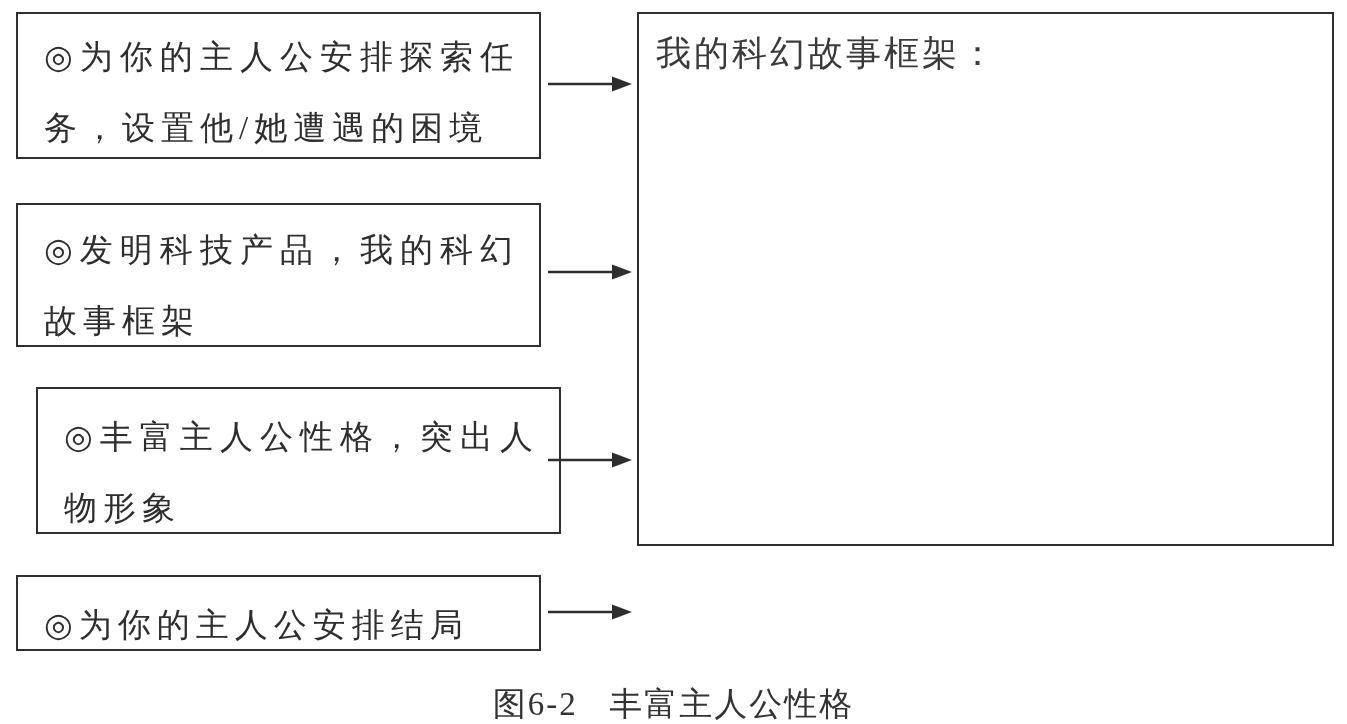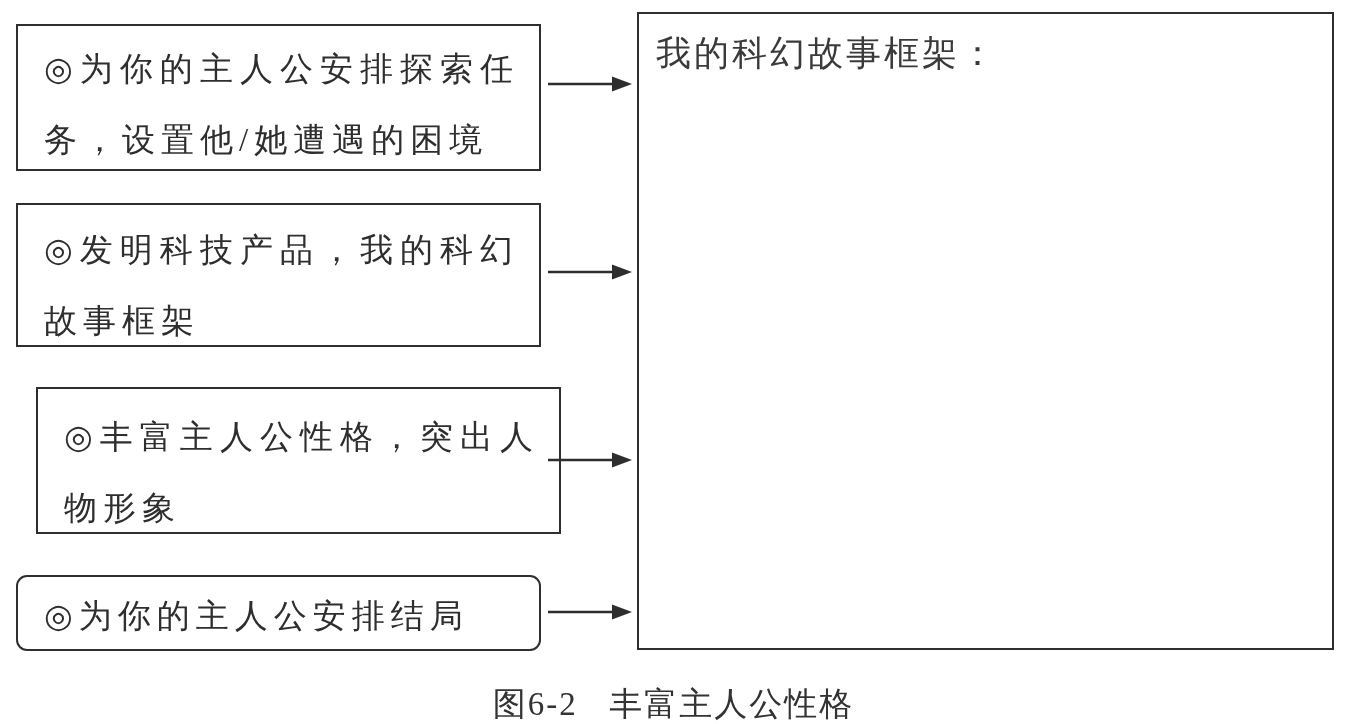--- a/index.html
+++ b/index.html
@@ -28,39 +28,39 @@
   .step-box .step-text {
     font-size: 33px;
     line-height: 71px;
     letter-spacing: 6px;
     text-align: justify;
     color: #2e2e2e;
   }
   .bullet {
     display: inline;
   }
-  #step-box-1 { top: 24px;  height: 147px; }
+  #step-box-1 { top: 12px;  height: 147px; }
   #step-box-2 { top: 203px; height: 144px; padding-top: 10px; }
   #step-box-3 { top: 387px; height: 147px; padding-top: 13px; margin-left: 20px; }
-  #step-box-4 { top: 575px; height: 76px;  padding-top: 4px; border-radius: 11px; }
+  #step-box-4 { top: 575px; height: 76px;  padding-top: 13px; }
   .flow-arrow {
     position: absolute;
     width: 88px;
     height: 22px;
   }
   #arrow-1 { left: 546px; top: 73px; }
   #arrow-2 { left: 546px; top: 261px; }
   #arrow-3 { left: 546px; top: 449px; }
   #arrow-4 { left: 546px; top: 601px; }
   .framework-box {
     position: absolute;
     left: 637px;
     top: 12px;
     width: 697px;
-    height: 638px;
+    height: 534px;
     border: 2px solid #2f2f2f;
     background: #ffffff;
     box-sizing: border-box;
     padding: 15px 0 0 17px;
   }
   .framework-title {
     font-size: 35px;
     line-height: 50px;
     letter-spacing: 3px;
     color: #3a3a3a;

